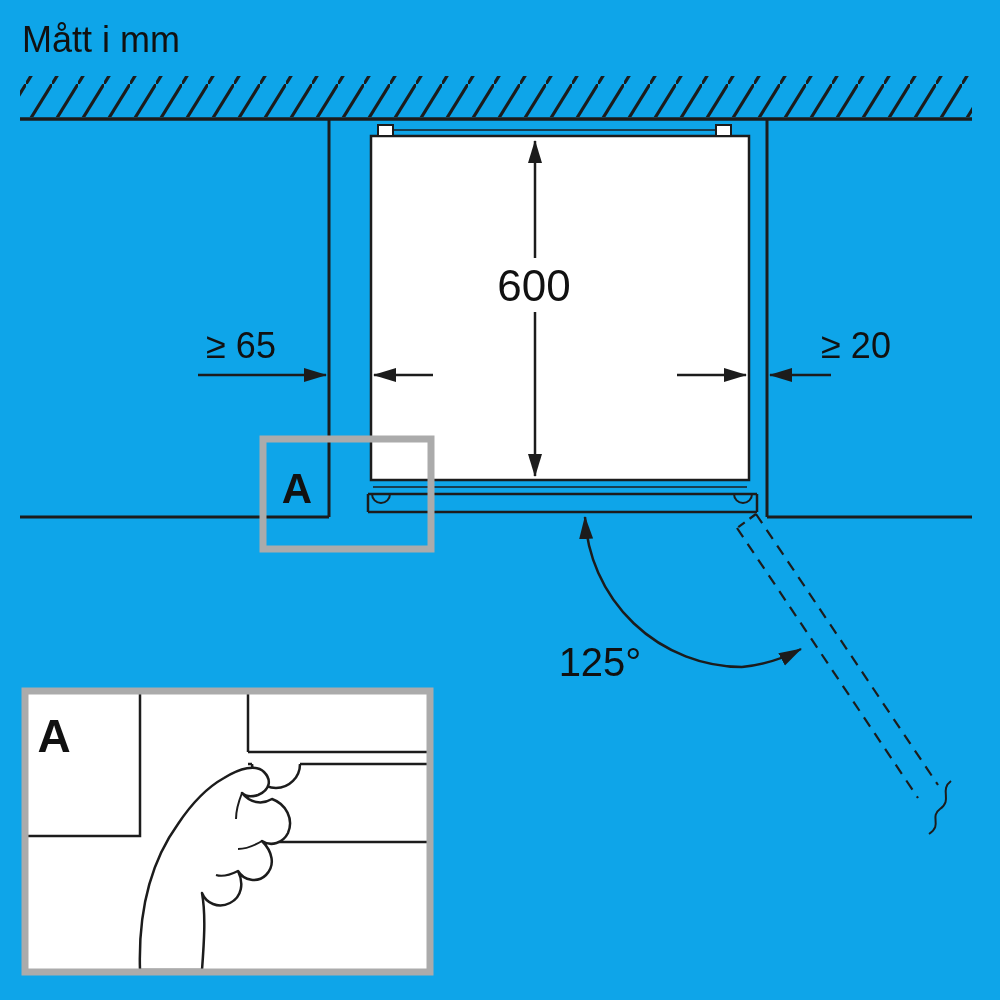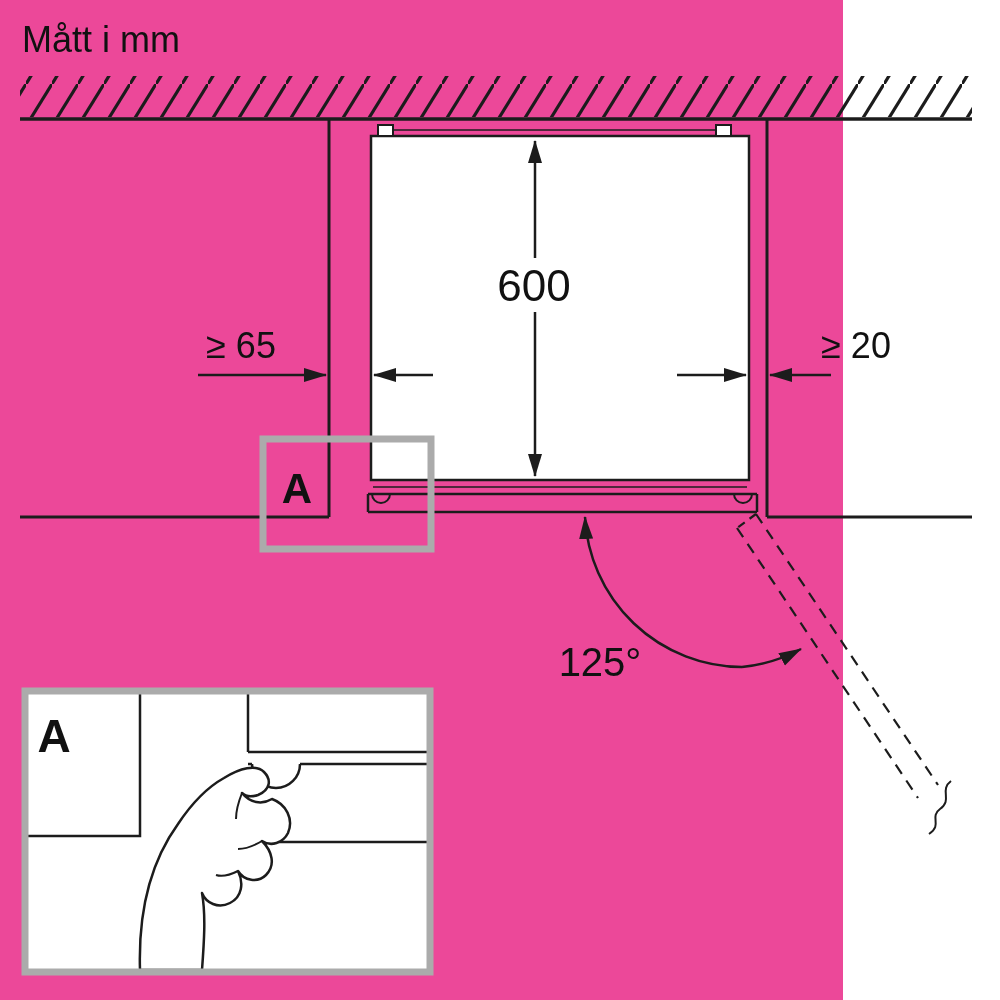--- a/index.html
+++ b/index.html
@@ -1,18 +1,18 @@
 <!DOCTYPE html>
 <html><head>
 <meta charset="utf-8">
 <style>
   html, body { margin: 0; padding: 0; background: #ffffff; }
   .page {
-    width: 843px; height: 1000px;
-    background: #ec4899;
+    width: 1000px; height: 1000px;
+    background: #0ea5e9;
     position: relative;
     font-family: "Liberation Sans", "DejaVu Sans", sans-serif;
   }
   svg { display: block; }
   .ln   { stroke: #1c1c1c; fill: none; }
   .fillw{ fill: #ffffff; }
   text  { fill: #111111; font-family: "Liberation Sans", "DejaVu Sans", sans-serif; }
   .t-title { font-size: 36px; }
   .t-dim   { font-size: 36px; }
   .t-big   { font-size: 44px; }

